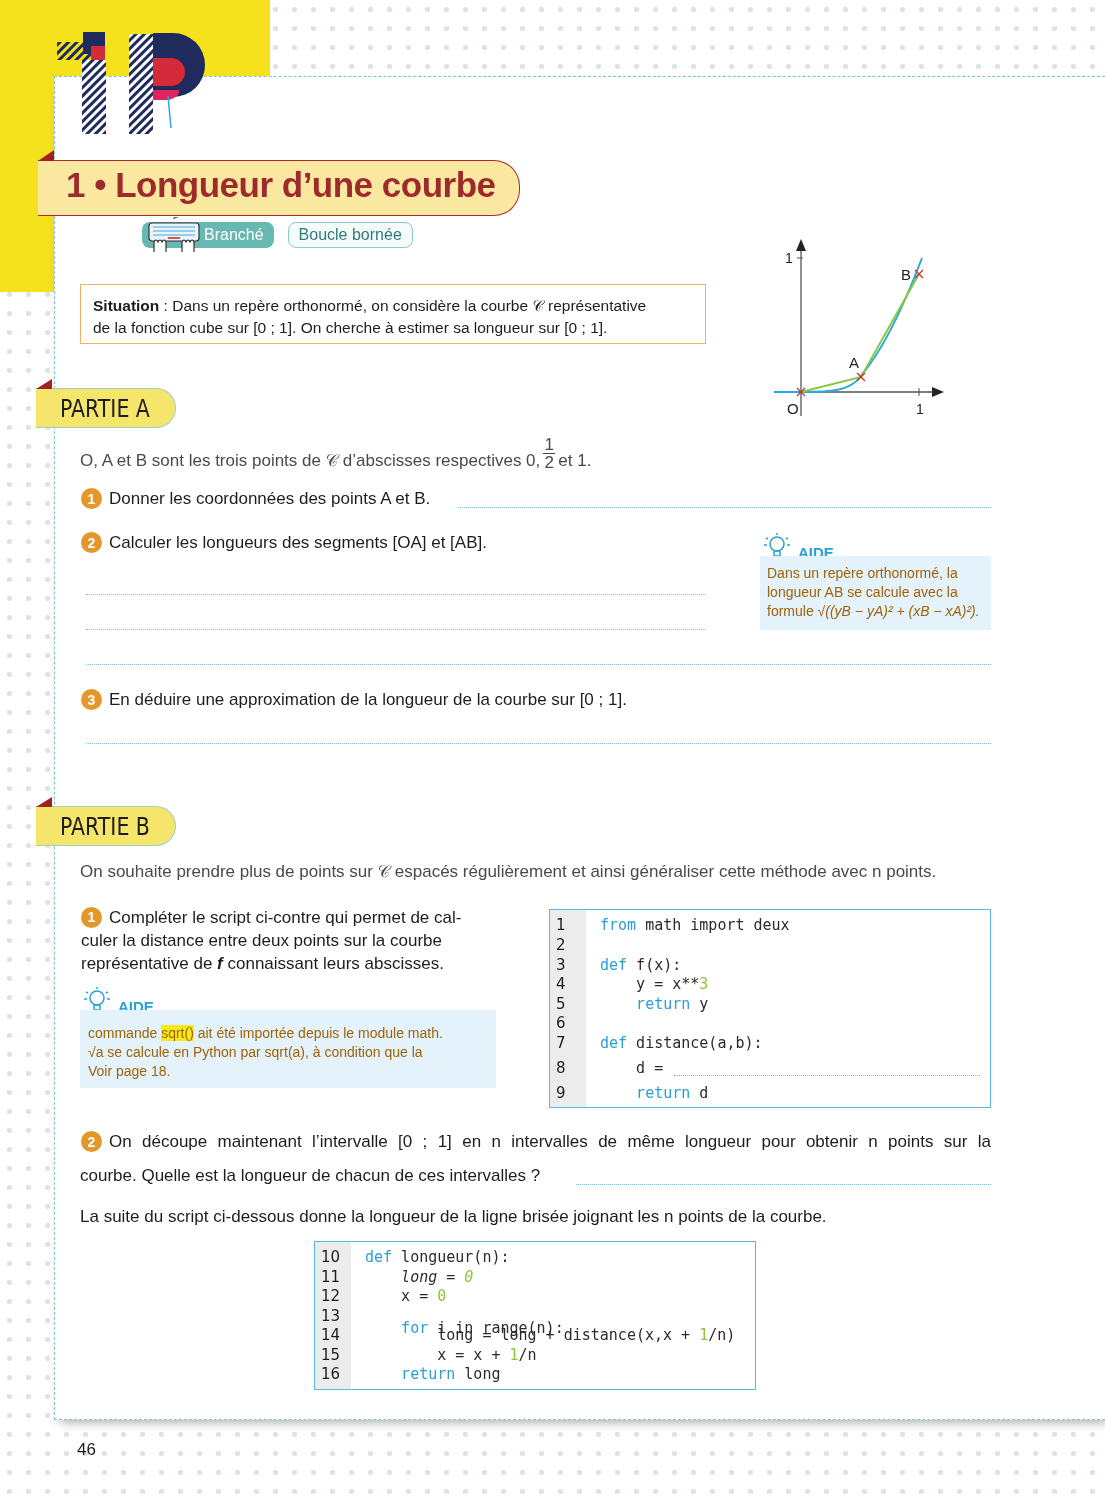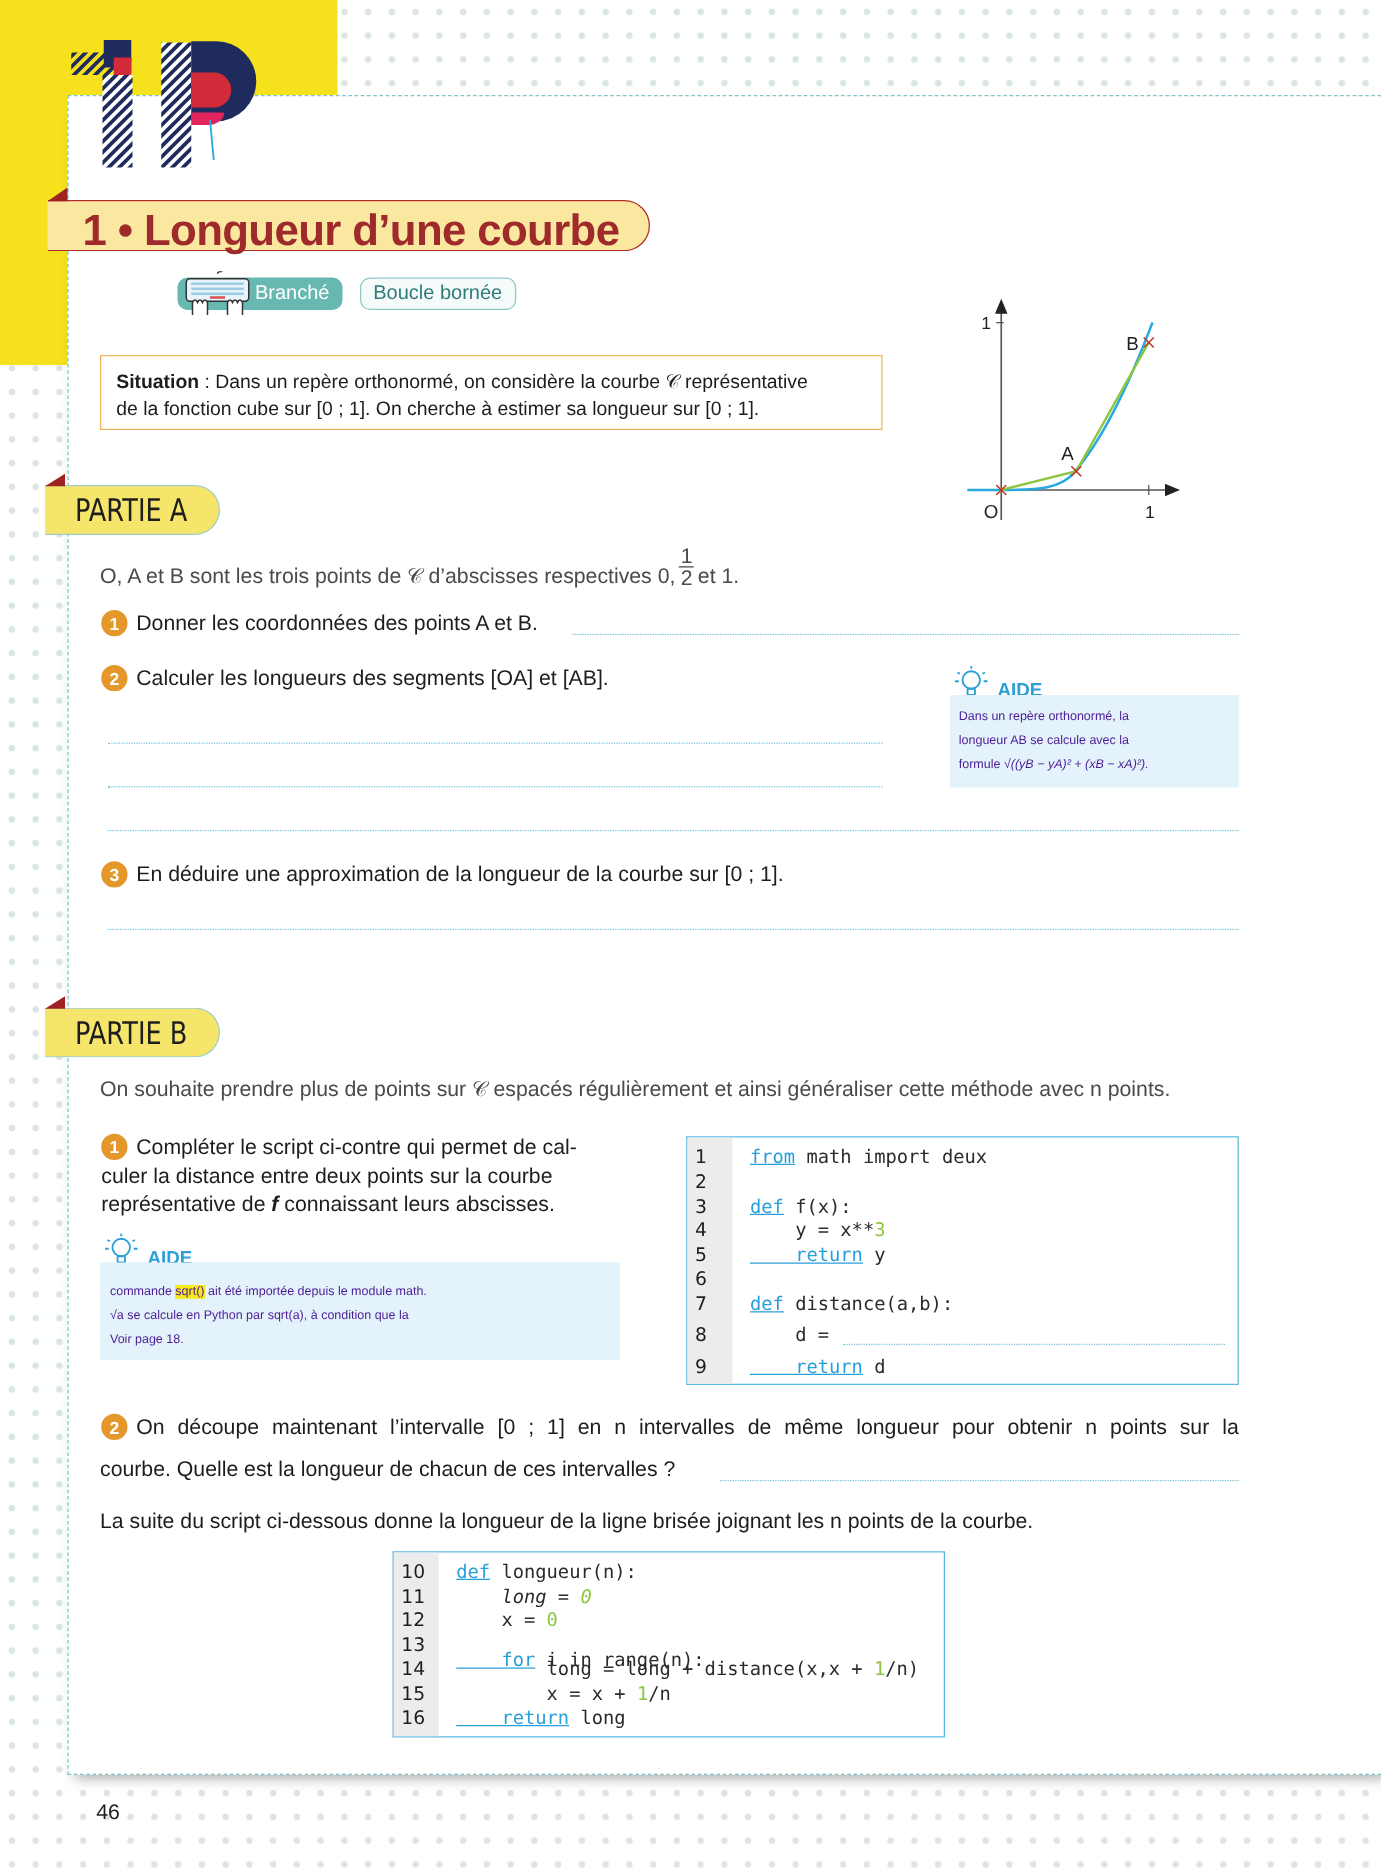--- a/index.html
+++ b/index.html
@@ -13,21 +13,21 @@
   }
   .yellow-band { position:absolute; left:0; top:0; width:270px; height:292px; background:#f5e21c; }
   .page {
     position:absolute; left:54px; top:76px; width:1060px; height:1342px;
     background:#fff; border-top:1.5px dashed #7fc4c4; border-left:1.5px dashed #7fc4c4;
     border-bottom:1.5px dashed #7fc4c4;
     box-shadow: 0 8px 10px -6px rgba(0,0,0,0.35);
   }
   .tp-logo { position:absolute; left:55px; top:28px; width:160px; height:110px; }
   .title-banner {
-    position:absolute; left:38px; top:160px; width:482px; height:41px;
+    position:absolute; left:38px; top:160px; width:482px; height:56px;
     background:#fbe8a0; border:1.5px solid #b02b2b; border-left:none;
     border-radius:0 26px 26px 0; box-sizing:border-box;
   }
   .title-banner::before {
     content:""; position:absolute; left:0; top:-11px; width:0; height:0;
     border-bottom:11px solid #9f2222; border-left:16px solid transparent;
   }
   .title-text { position:absolute; left:28px; top:4px; font-size:35px; font-weight:bold; color:#9e2a2b; letter-spacing:-0.5px; white-space:nowrap; }
   .tag-row { position:absolute; left:142px; top:222px; display:flex; gap:14px; align-items:center; }
   .tag-branch { position:relative; height:26px; background:#67b8b0; border-radius:8px; padding:0 10px 0 62px; display:flex; align-items:center; color:#fff; font-size:16px; }
@@ -47,30 +47,30 @@
     border-bottom:10px solid #9f2222; border-left:16px solid transparent;
   }
   .part-text { position:absolute; left:24px; top:5px; font-size:25px; color:#1d1d1b; font-family:"DejaVu Sans", sans-serif; letter-spacing:0px; transform:scaleX(0.82); transform-origin:left; white-space:nowrap; }
   .text { position:absolute; font-size:17px; color:#4a4a4a; white-space:nowrap; }
   .q { position:absolute; font-size:17px; color:#1d1d1b; white-space:nowrap; display:flex; align-items:center; }
   .num { display:inline-flex; width:21px; height:21px; border-radius:50%; background:#e4972a; color:#fff; font-weight:bold; font-size:14px; align-items:center; justify-content:center; margin-right:7px; }
   .dotline { position:absolute; height:0; border-top:1.5px dotted #73c2e0; }
   .frac { display:inline-flex; flex-direction:column; align-items:center; line-height:17px; margin:0 3px; vertical-align:middle; }
   .frac .bar { width:12px; border-top:1px solid #444; }
   .aide-head { position:absolute; display:flex; align-items:center; gap:6px; color:#2aa0d8; font-weight:bold; font-size:15px; }
-  .aide-box { position:absolute; background:#e3f2fb; font-size:10px; line-height:19px; color:#4c1d95; padding:8px 7px; box-sizing:border-box; }
+  .aide-box { position:absolute; background:#e3f2fb; font-size:14px; line-height:19px; color:#a16207; padding:8px 7px; box-sizing:border-box; }
   .hl { background:#f7ea1a; }
   .code {
     position:absolute; border:1.5px solid #58b9e3; background:#fff; font-family:"DejaVu Sans Mono", monospace; font-size:15px; box-sizing:border-box;
   }
   .code .gutter { position:absolute; left:0; top:0; bottom:0; width:36px; background:#ececec; }
   .code .line { position:absolute; left:0; height:19px; white-space:pre; }
   .code .ln { position:absolute; left:6px; color:#1d1d1b; font-family:"DejaVu Sans", sans-serif; font-size:15px; }
   .code .src { position:absolute; white-space:pre; color:#2b2b2b; }
-  .kw { color:#2a9ed9;text-decoration:underline; }
+  .kw { color:#2a9ed9; }
   .nm { color:#8cc63f; }
   .page-num { position:absolute; left:77px; top:1440px; font-size:17px; color:#1d1d1b; }
 </style>
 </head>
 <body>
 
 <div class="yellow-band"></div>
 <div class="page"></div>
 
 <svg class="tp-logo" viewBox="0 0 160 110">

